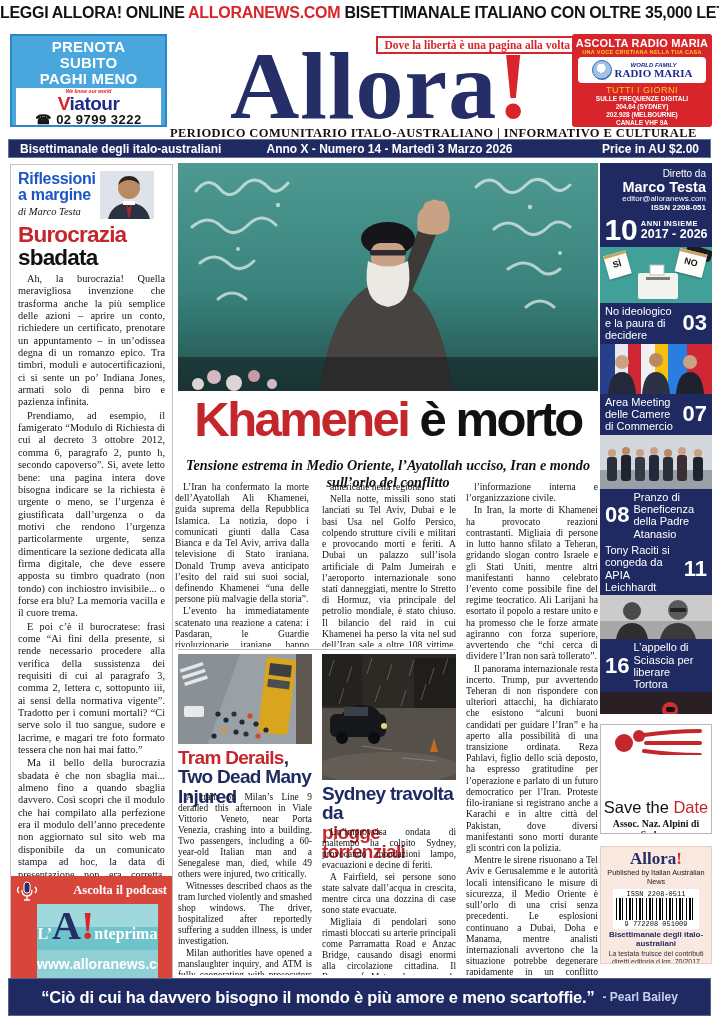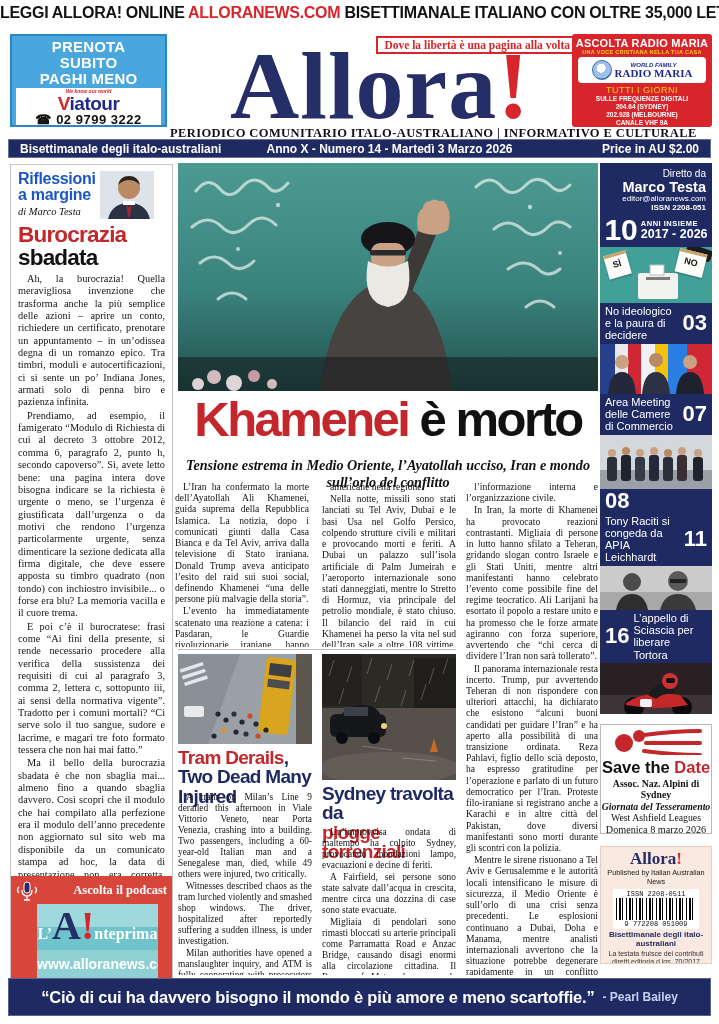--- a/index.html
+++ b/index.html
@@ -120,21 +120,21 @@
   .sb-cap { display:flex; align-items:center; gap:4px; padding:2px 5px; background:#1f2a63; }
   .sb-cap .num { font-size:22px; font-weight:bold; line-height:0.9; }
   .sb-cap .txt { font-size:11px; font-weight:normal; line-height:1.12; }
   .sb-cap.numright .num { margin-left:auto; }
   .ballot-card { position:absolute; background:#fdfdfb; color:#111; font-weight:bold; font-size:9px;
                  padding:3px 7px 8px 7px; border-top:3px solid #c8a468; box-shadow:0 1px 2px #0005; }
   .apia-word { position:absolute; left:4px; top:4px; color:#c3272b; font-weight:bold; font-size:15px; letter-spacing:3px; opacity:0.85; }
 
   .savedate { left:600px; top:724px; width:112px; height:110px; background:#fff; border:1px solid #b9b9b9;
               text-align:center; overflow:hidden; padding-top:2px; }
-  .sd-title { font-size:16.5px; font-weight:bold; color:#111; line-height:1; }
+  .sd-title { font-size:16.5px; font-weight:normal; color:#111; line-height:1;margin-top:40px; }
   .sd-title .red { color:#c3272b; }
   .sd-lines { font-family:"Liberation Serif", serif; color:#111; line-height:1.18; margin-top:2px; }
   .sd-l1 { font-size:9.8px; font-weight:bold; }
   .sd-l2 { font-size:9.8px; font-weight:bold; font-style:italic; }
   .sd-l3, .sd-l5 { font-size:9.8px; }
   .sd-l4 { font-size:10.2px; }
 
   .publisher { left:600px; top:846px; width:112px; height:118px; background:#f9e9e0; border:1px solid #e4cfc4;
                text-align:center; overflow:hidden; padding-top:3px; }
   .pub-logo { font-family:"Liberation Serif", serif; font-weight:bold; font-size:17px; color:#252e66; line-height:1; }
@@ -455,20 +455,21 @@
             <rect x="63" y="22" width="10" height="24" rx="3" fill="#2a2f3a"></rect>
           <circle cx="82" cy="16" r="4" fill="#caa183"></circle>
             <rect x="77" y="20" width="10" height="26" rx="3" fill="#3a2f33"></rect>
           <circle cx="98" cy="18" r="4" fill="#c9a185"></circle>
             <rect x="93" y="22" width="10" height="24" rx="3" fill="#1f242e"></rect>
         </g>
       </svg>
     </div>
     <div class="sb-cap">
       <span class="num">08</span>
+      <span class="txt">Pranzo di Beneficenza della Padre Atanasio</span>
     </div>
 
     <div class="sb-cap numright">
       <span class="txt">Tony Raciti si congeda da APIA Leichhardt</span>
       <span class="num">11</span>
     </div>
 
     <div class="sb-photo" style="height:44px; background:linear-gradient(180deg,#cbcbcb 0 60%,#a8a8a8 60%);">
       <svg viewBox="0 0 112 44" width="112" height="44" preserveAspectRatio="none">
         <circle cx="32" cy="16" r="9" fill="#4a4a4a"></circle>

